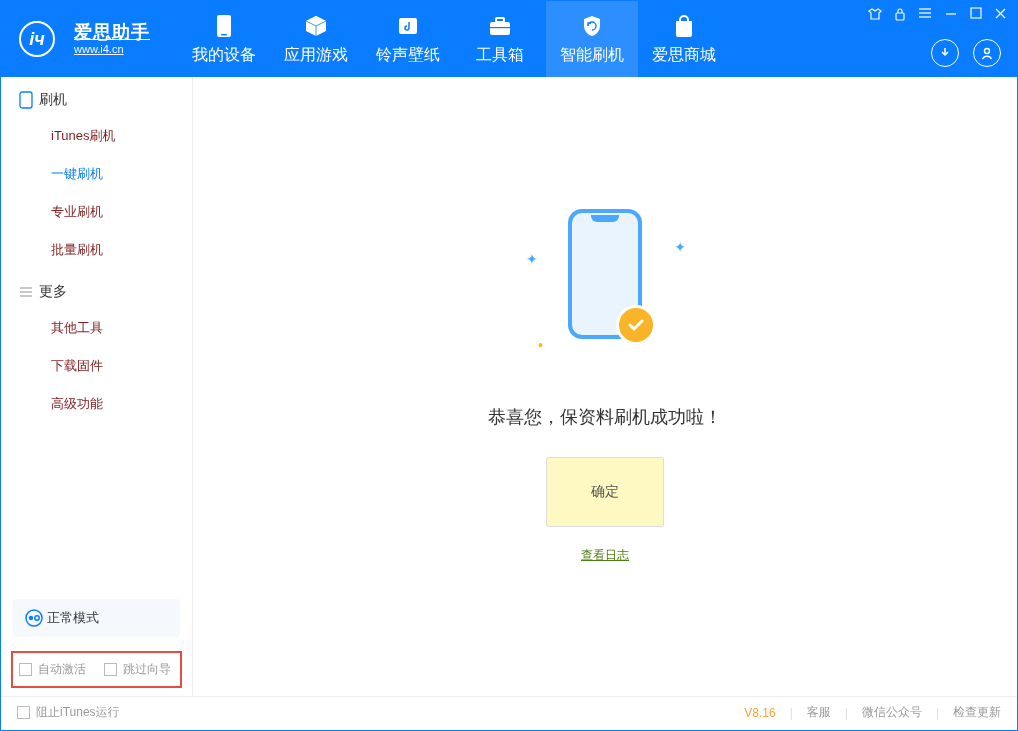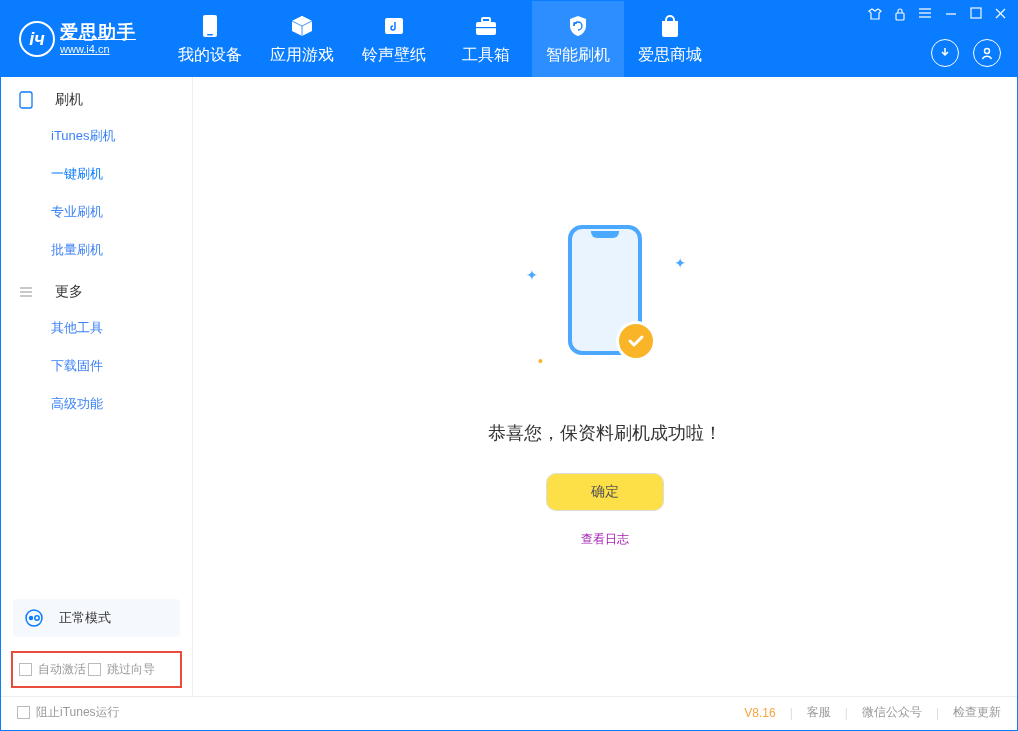--- a/index.html
+++ b/index.html
@@ -8,21 +8,21 @@
     width: 1018px; height: 731px; background: #fff; margin: 0; position: relative;
     border: 1px solid #0a7cff;
   }
 
   
   .header {
     height: 76px; background: linear-gradient(to bottom, #0a7cff, #0a7cff);
     display: flex; align-items: stretch; color: #fff; position: relative;
   }
   .logo-area {
-    display: flex; align-items: center; padding: 0 18px; gap: 5px;
+    display: flex; align-items: center; padding: 0 18px; gap: 19px;
   }
   .logo-circle {
     width: 36px; height: 36px; border: 2px solid #fff; border-radius: 50%;
     display: flex; align-items: center; justify-content: center; font-weight: bold;
     font-size: 18px; font-style: italic;
   }
   .logo-text { display: flex; flex-direction: column; line-height: 1.2; text-decoration: underline; }
   .logo-title { font-size: 18px; font-weight: bold; letter-spacing: 1px; }
   .logo-url { font-size: 11px; opacity: 0.95; }
 
@@ -52,45 +52,45 @@
   }
 
   
   .body { display: flex; height: calc(100% - 76px - 34px); }
 
   .sidebar {
     width: 192px; border-right: 1px solid #eee; background: #fff;
     display: flex; flex-direction: column;
   }
   .side-group-header {
-    display: flex; align-items: center; gap: 22px; padding: 14px 18px 8px;
+    display: flex; align-items: center; gap: 6px; padding: 14px 18px 8px;
     font-size: 14px; color: #333; font-weight: 500;
   }
   .side-group-header svg { flex-shrink:0; }
   .side-item {
-    padding: 10px 18px 10px 50px; font-size: 13px; color: #3b82f6; cursor: pointer;
+    padding: 10px 18px 10px 50px; font-size: 13px; color: #7f1d1d; cursor: pointer;
   }
   .side-item.active { color: #0a7cff; }
 
   .device-panels { margin-top: auto; padding: 10px 12px 0; }
   .device-card {
     background: #f5f8fc; border-radius: 4px; padding: 10px 12px; margin-bottom: 10px;
     font-size: 13px; color: #333;
   }
-  .device-card .drow { display: flex; align-items: center; gap: 16px; }
+  .device-card .drow { display: flex; align-items: center; gap: 4px; }
   .device-name { color: #0a7cff; font-weight: 600; font-size: 13px; }
   .storage-pill {
     display: inline-block; background: #e3f0ff; color: #0a7cff; border-radius: 10px;
     padding: 1px 10px; font-size: 11px; margin-top: 6px;
   }
   .device-sub { color: #aaa; font-size: 11px; margin-top: 4px; }
 
   .checkbox-row {
     border: 2px solid #e74c3c; margin: 4px 10px 8px; padding: 8px 6px;
-    display: flex; gap: 2px; font-size: 12px; color: #999; align-items: center;
+    display: flex; gap: 18px; font-size: 12px; color: #999; align-items: center;
   }
   .chk { display:flex; align-items:center; gap:6px; cursor:pointer; }
   .chk .box { width:13px; height:13px; border:1px solid #bbb; background:#fff; }
 
   
   .main {
     flex: 1; display: flex; flex-direction: column; align-items: center; justify-content: center;
     position: relative;
   }
   .phone-illus { position: relative; width: 170px; height: 150px; margin-bottom: 26px; }
@@ -106,24 +106,24 @@
   .check-badge {
     position:absolute; right:34px; bottom:14px; width:40px; height:40px;
     background:#f9b428; border-radius:50%; display:flex; align-items:center; justify-content:center;
     border: 3px solid #fff;
   }
   .sparkle { position:absolute; color:#4aa8ff; font-size:14px; }
   .s1{ left:6px; top:42px;} .s2{ right:4px; top:30px;} .s3{ left:18px; bottom:6px; color:#f9b428;}
 
   .success-msg { font-size: 18px; color: #333; margin-bottom: 28px; margin-top: 20px; }
   .ok-btn {
-    border:1px solid #ddd; background:#fde047; padding: 9px 44px; font-size:14px; color:#555;
-    cursor:pointer; border-radius:10px;
-  }
-  .view-log { margin-top: 20px; font-size: 12px; color: #a21caf; cursor:pointer; }
+    border:1px solid #ddd; background:#fef9c3; padding: 25px 44px; font-size:14px; color:#555;
+    cursor:pointer; border-radius:2px;
+  }
+  .view-log { margin-top: 20px; font-size: 12px; color: #4d7c0f; cursor:pointer;text-decoration:underline; }
 
   
   .footer {
     height: 32px; border-top: 1px solid #eee; display:flex; align-items:center;
     padding: 0 16px; font-size: 12px; color:#999;
   }
   .footer .chk { color:#999; }
   .footer-right { margin-left:auto; display:flex; align-items:center; gap: 14px; }
   .footer-right .divider { color:#ddd; }
   .footer-link { cursor:pointer; }

